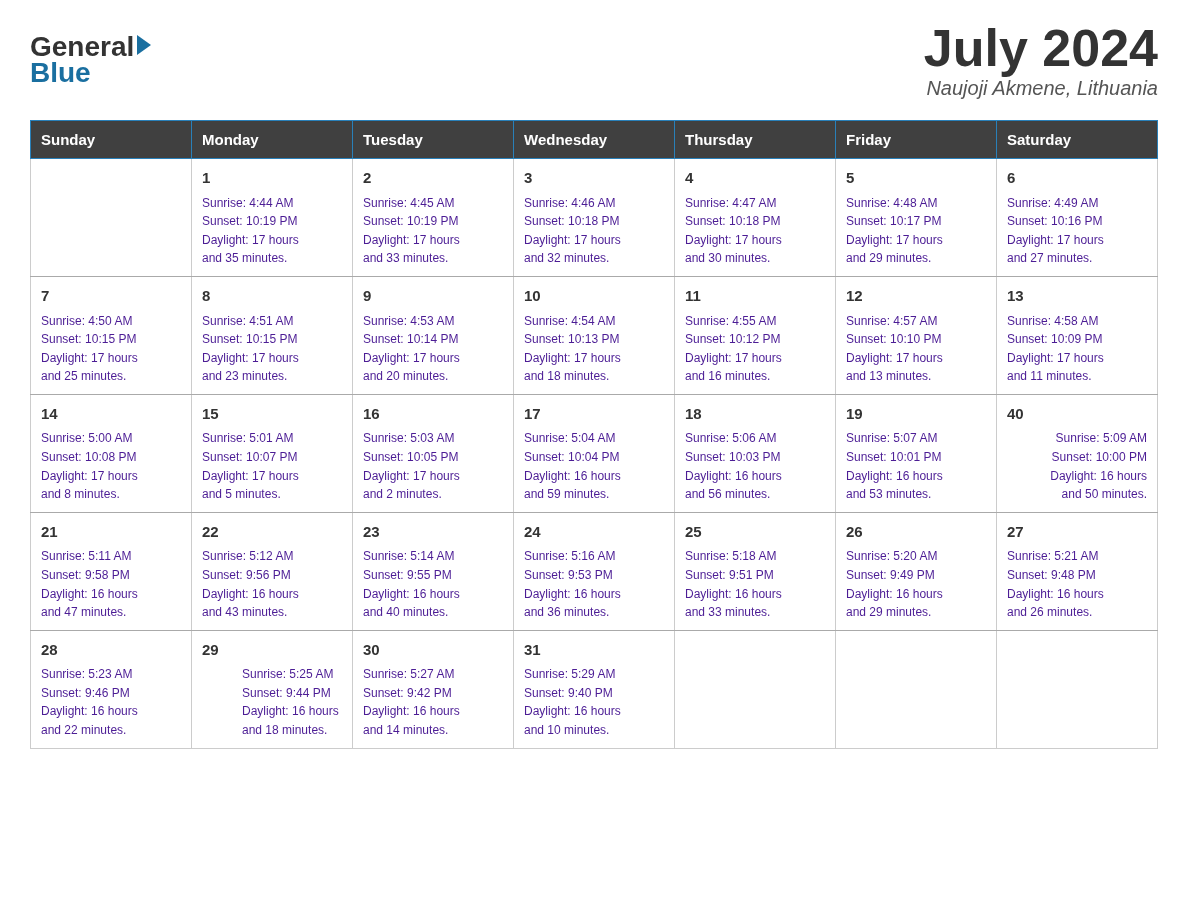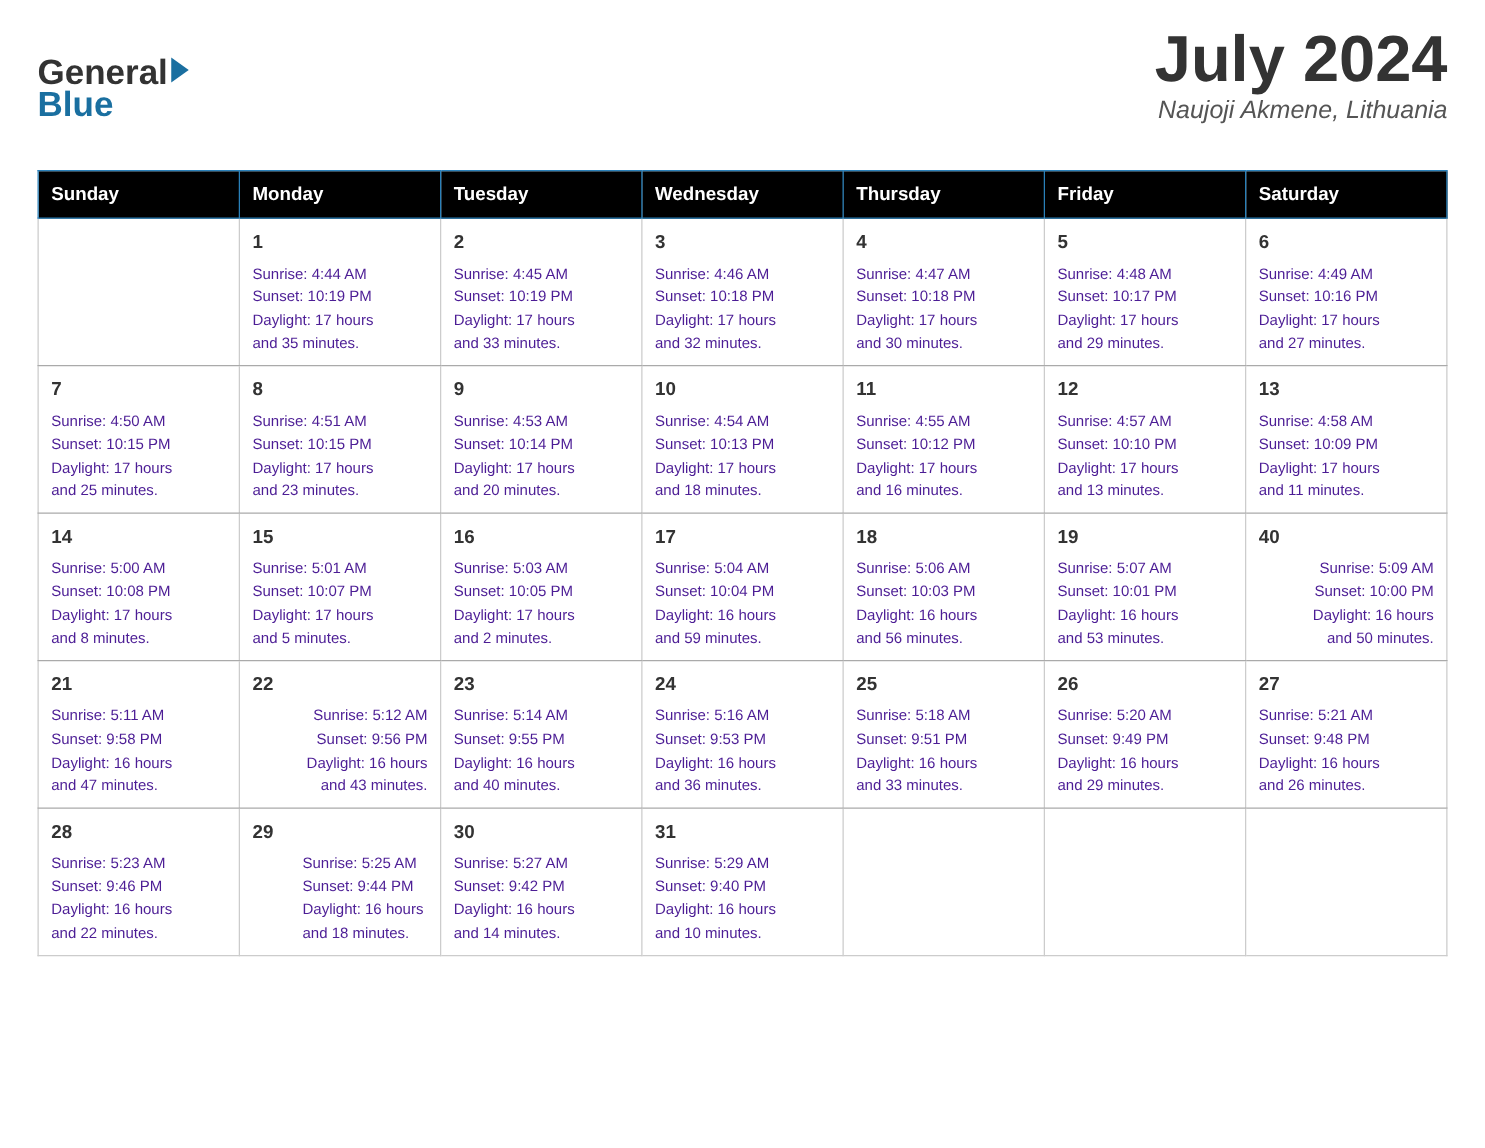--- a/index.html
+++ b/index.html
@@ -6,22 +6,22 @@
     body {
       font-family: Arial, Helvetica, sans-serif;
       background: #ffffff;
       padding: 20px 30px;
       width: 1188px;
       min-height: 918px;
     }
     .header {
       display: flex;
       justify-content: space-between;
-      align-items: flex-end;
-      margin-bottom: 36px;
+      align-items: center;
+      margin-bottom: 20px;
     }
     .logo {
       display: flex;
       flex-direction: column;
       align-items: flex-start;
     }
     .logo-general {
       color: #333;
     }
     .title-section {
@@ -37,21 +37,21 @@
       font-size: 20px;
       color: #555;
       font-style: italic;
     }
     .calendar {
       width: 100%;
       border-collapse: collapse;
       border: 1px solid #cccccc;
     }
     .calendar th {
-      background-color: #000000;
+      background-color: #404040;
       color: white;
       text-align: left;
       padding: 10px 10px;
       font-size: 15px;
       font-weight: bold;
       border: 1px solid #2980b9;
     }
     .calendar td {
       vertical-align: top;
       padding: 8px 10px;
@@ -286,21 +286,21 @@
       <tr>
         <td>
           <span class="day-number">21</span>
           <div class="day-info" style="white-space: pre-line;">Sunrise: 5:11 AM
 Sunset: 9:58 PM
 Daylight: 16 hours
 and 47 minutes.</div>
         </td>
         <td>
           <span class="day-number">22</span>
-          <div class="day-info" style="white-space: pre-line; text-align: right;">Sunrise: 5:12 AM
+          <div class="day-info" style="white-space: pre-line;">Sunrise: 5:12 AM
 Sunset: 9:56 PM
 Daylight: 16 hours
 and 43 minutes.</div>
         </td>
         <td>
           <span class="day-number">23</span>
           <div class="day-info" style="white-space: pre-line;">Sunrise: 5:14 AM
 Sunset: 9:55 PM
 Daylight: 16 hours
 and 40 minutes.</div>

